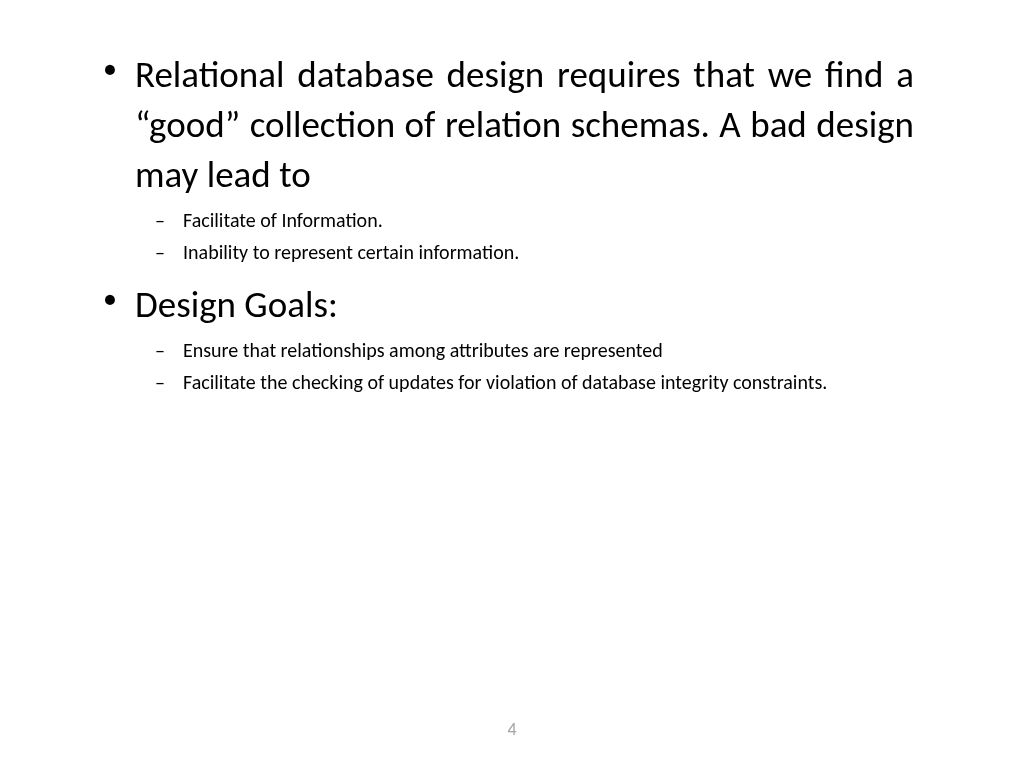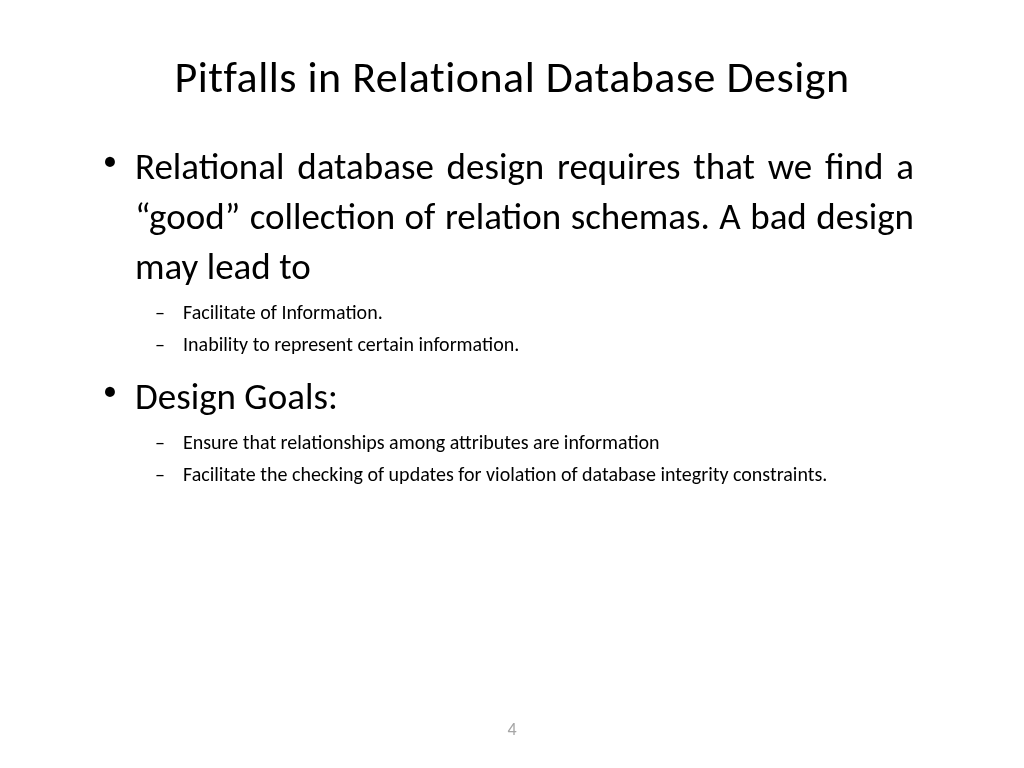--- a/index.html
+++ b/index.html
@@ -73,32 +73,31 @@
       right: 0;
       text-align: center;
       font-size: 18px;
       color: #a6a6a6;
     }
   </style>
 </head>
 <body>
 
 <div class="slide">
-  <h1 class="title">Pitfalls in Relational Database Design</h1>
 
   <div class="content">
 
     <div class="bullet-l1">Relational database design requires that we find a “good” collection of relation schemas.  A bad design may lead to</div>
     <div class="bullet-l2-group">
       <div class="bullet-l2">Facilitate of Information.</div>
       <div class="bullet-l2">Inability to represent certain information.</div>
     </div>
 
     <div class="bullet-l1">Design Goals:</div>
     <div class="bullet-l2-group">
-      <div class="bullet-l2">Ensure that relationships among attributes are information</div>
+      <div class="bullet-l2">Ensure that relationships among attributes are represented</div>
       <div class="bullet-l2">Facilitate the checking of updates for violation of database integrity constraints.</div>
     </div>
 
   </div>
 
   <div class="page-number">4</div>
 </div>
 
 </body></html>

